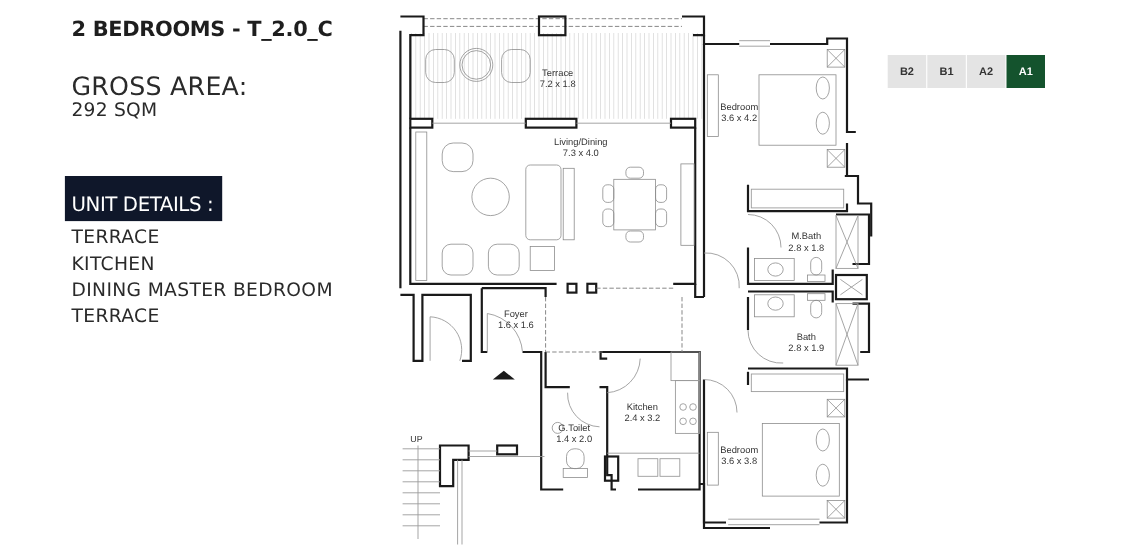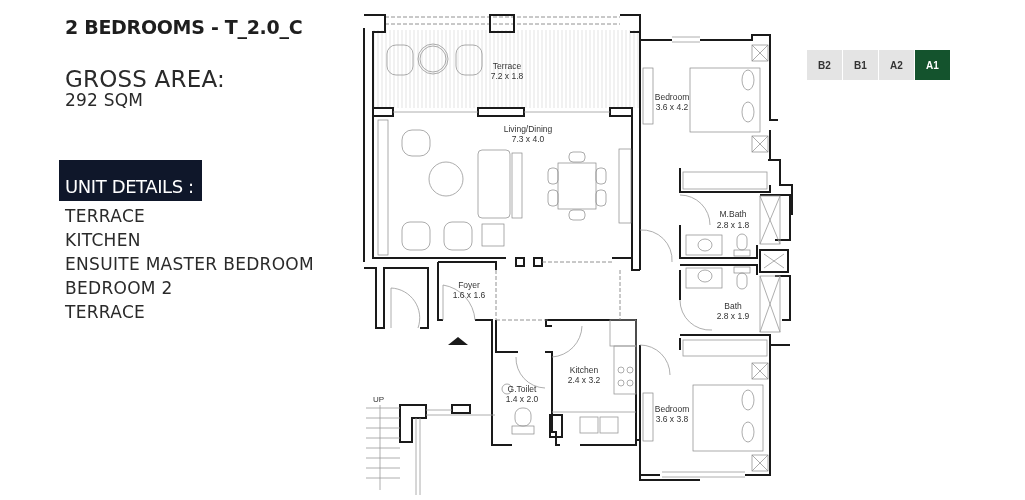--- a/index.html
+++ b/index.html
@@ -28,22 +28,21 @@
 <body>
 
 <div class="left-panel">
   <div class="unit-title">2 BEDROOMS - T_2.0_C</div>
   <div class="gross-label">GROSS AREA:</div>
   <div class="gross-value">292 SQM</div>
   <div class="details-badge">UNIT DETAILS :</div>
   <ul class="details-list">
     <li>TERRACE</li>
     <li>KITCHEN</li>
-    <li>ENSUITE MASTER BEDROOM</li>
-    <li>BEDROOM 2</li>
+    <li>DINING MASTER BEDROOM</li>
     <li>TERRACE</li>
   </ul>
 </div>
 
 <div class="unit-selector">
   <div class="unit-tab">B2</div>
   <div class="unit-tab">B1</div>
   <div class="unit-tab">A2</div>
   <div class="unit-tab active">A1</div>
 </div>

